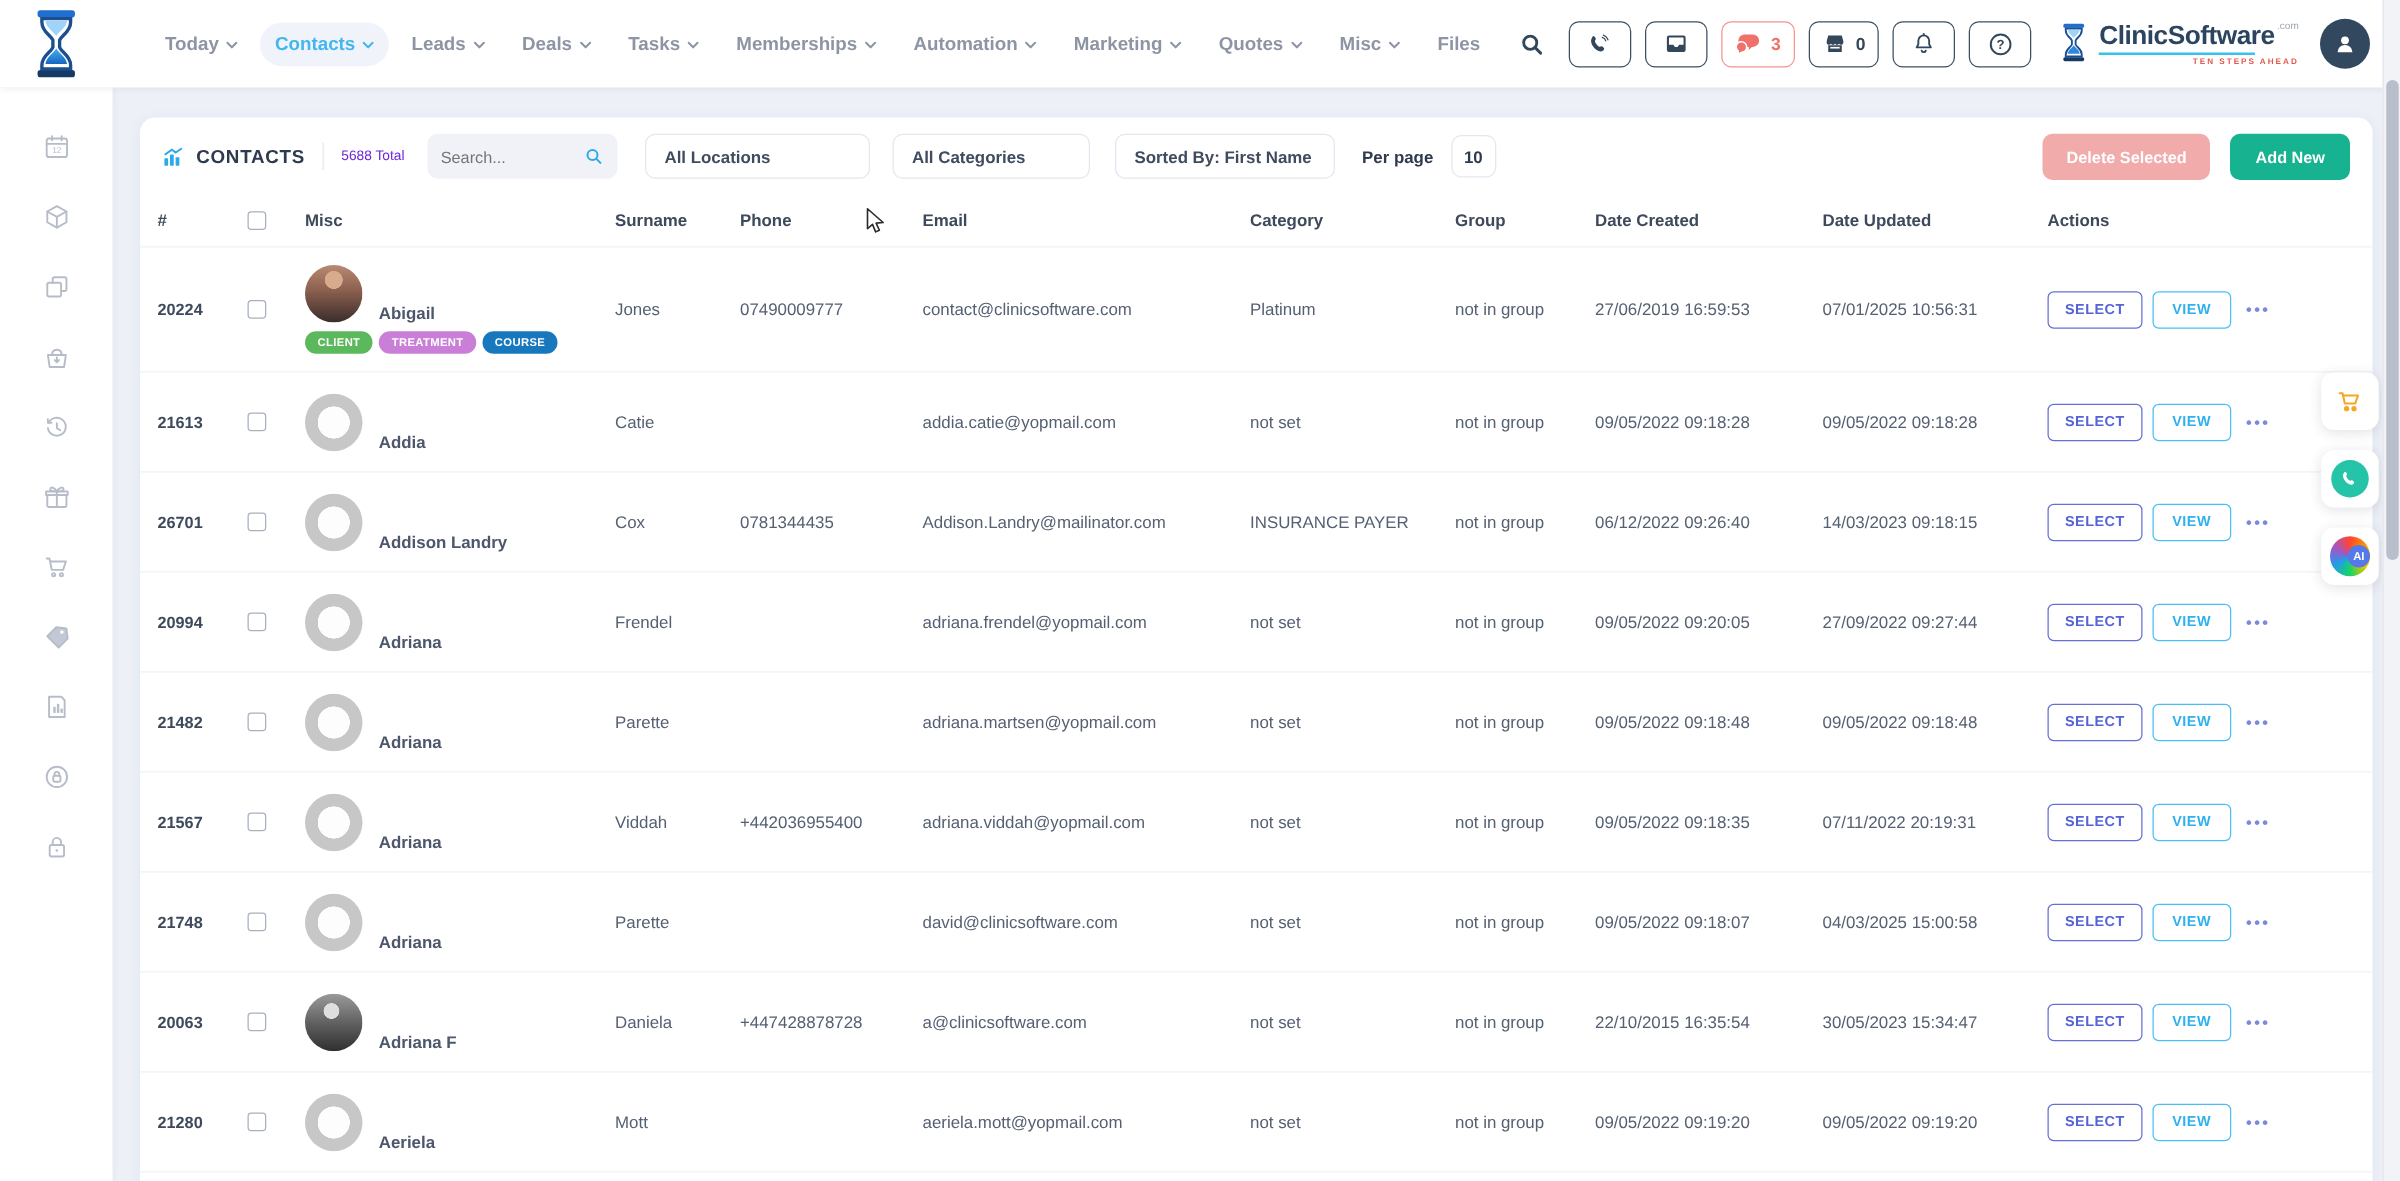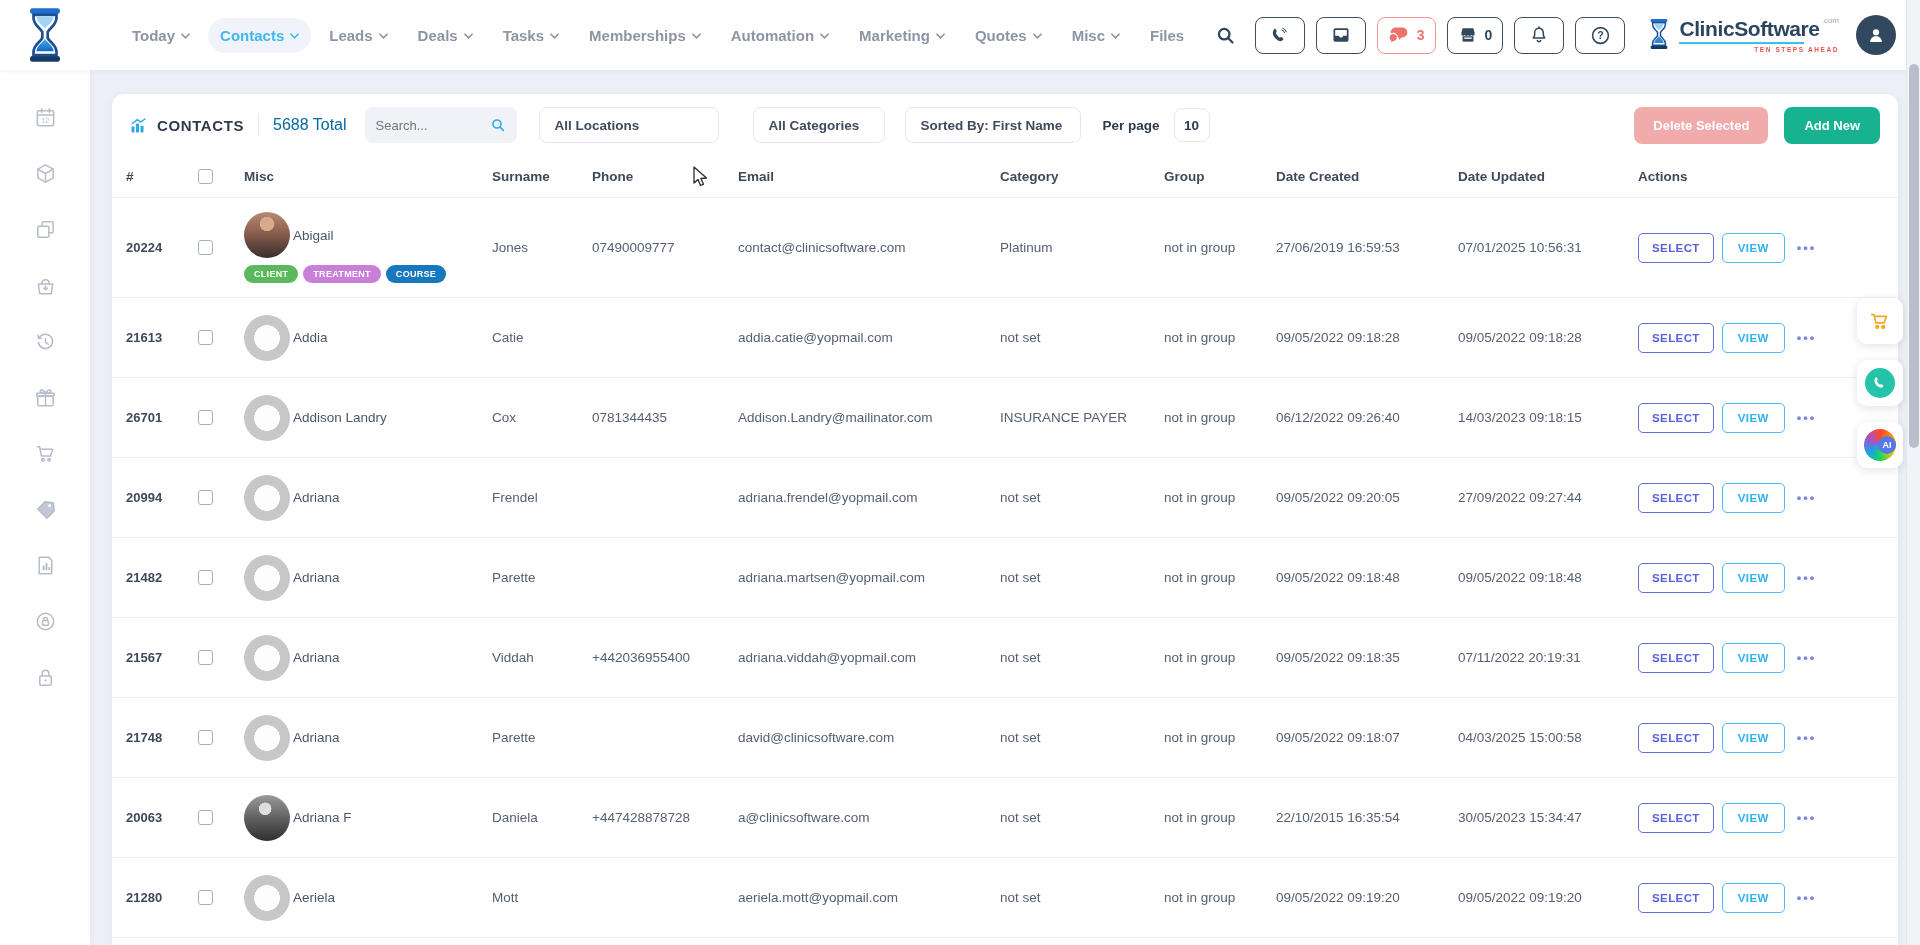--- a/index.html
+++ b/index.html
@@ -32,43 +32,43 @@
   .sidebar{position:absolute;top:70px;left:0;width:90px;height:875px;background:#fff;display:flex;flex-direction:column;align-items:center;padding-top:36px;gap:33px;box-shadow:2px 0 6px rgba(40,50,80,.04);z-index:5;}
   .sidebar .sb-item{cursor:pointer;line-height:0;}
 
   
   .card{position:absolute;left:112px;top:94px;width:1786px;height:851px;background:#fff;border-radius:12px 12px 0 0;box-shadow:0 2px 12px rgba(40,50,80,.06);overflow:hidden;}
 
   .toolbar{display:flex;align-items:center;gap:14px;height:62px;padding:0 18px;}
   .tt-wrap{display:flex;align-items:center;gap:9px;}
   .tt{font-size:15px;font-weight:bold;color:#2e3a4e;letter-spacing:.6px;}
   .vdiv{width:1px;height:22px;background:#e3e7f0;}
-  .total{font-size:16px;color:#0369a1;margin-right:4px;}
+  .total{font-size:11px;color:#6d28d9;margin-right:4px;}
   .searchbox{width:152px;height:36px;background:#f1f2f7;border-radius:8px;display:flex;align-items:center;padding:0 11px;gap:6px;}
   .searchbox input{flex:1;min-width:0;border:none;background:transparent;outline:none;font-size:13px;color:#525d70;font-family:inherit;}
   .fbox{height:36px;border:1px solid #e3e7f0;border-radius:8px;background:#fff;display:flex;align-items:center;padding:0 15px;font-size:13.5px;color:#3f4b5e;font-weight:bold;cursor:pointer;white-space:nowrap;}
   .fbox.loc{width:180px;margin-left:8px;}
-  .fbox.cat{width:132px;margin-left:20px;}
+  .fbox.cat{width:158px;margin-left:4px;}
   .fbox.sort{width:176px;margin-left:6px;}
   .pp-label{font-size:13.5px;color:#2e3a4e;font-weight:bold;margin-left:8px;}
   .pp-box{width:36px;height:34px;border:1px solid #e3e7f0;border-radius:8px;display:flex;align-items:center;justify-content:center;font-size:13.5px;font-weight:bold;color:#2e3a4e;}
   .tb-spacer{flex:1;}
   .btn-del{background:#f2abab;color:#fff;border:none;border-radius:8px;font-size:13px;font-weight:bold;padding:11px 19px;cursor:pointer;font-family:inherit;}
   .btn-add{background:#17b290;color:#fff;border:none;border-radius:8px;font-size:13px;font-weight:bold;padding:11px 20px;cursor:pointer;font-family:inherit;margin-left:2px;}
 
   
   .grid-cols{display:grid;grid-template-columns:72px 46px 248px 100px 146px 262px 164px 112px 182px 180px 1fr;align-items:center;padding-left:14px;}
   .t-head{height:42px;border-bottom:1px solid #eef1f6;color:#3e4a5c;font-size:13.5px;font-weight:bold;}
   .t-row{min-height:80px;border-bottom:1px solid #eef1f6;font-size:13.5px;color:#556072;}
   .t-row.tall{min-height:100px;}
   .cell{padding-right:10px;}
   .cell.id{font-weight:bold;color:#3e4a5c;font-size:13px;}
   .cb{appearance:none;-webkit-appearance:none;width:15px;height:15px;border:1.5px solid #a7b0bf;border-radius:3px;background:#fff;cursor:pointer;display:block;}
   .namecell{display:flex;flex-direction:column;justify-content:center;}
-  .nm-top{display:flex;align-items:center;gap:3px;}
+  .nm-top{display:flex;align-items:flex-end;gap:13px;font-weight:bold;}
   .nm{color:#4c576b;}
   .av{width:46px;height:46px;border-radius:50%;flex:0 0 auto;}
   .av-ph{background:radial-gradient(circle at 50% 50%, #fdfdfd 0 39%, #c7c7c7 40% 71%, #efefef 72%);}
   .av-p1{background:radial-gradient(circle at 50% 26%, #d9ab8d 0 17%, rgba(0,0,0,0) 18%),linear-gradient(180deg,#b98a72 0%,#8a5f4e 45%,#3a2d2c 100%);}
   .av-p2{background:radial-gradient(circle at 46% 30%, #dedede 0 15%, rgba(0,0,0,0) 16%),linear-gradient(180deg,#9a9a9a 0%,#5c5c5c 55%,#2f2f2f 100%);}
   .nm-badges{display:flex;gap:5px;margin-top:7px;}
   .badge{color:#fff;font-size:9px;font-weight:bold;letter-spacing:.3px;padding:4px 10px;border-radius:10px;white-space:nowrap;}
   .actions{display:flex;align-items:center;gap:8px;}
   .btn-select{border:1.5px solid #6470d8;color:#5663d6;background:#fff;font-weight:bold;font-size:11.5px;letter-spacing:.4px;padding:8px 13px;border-radius:5px;cursor:pointer;font-family:inherit;}
   .btn-view{border:1.5px solid #49c0f4;color:#2fb1ef;background:#fff;font-weight:bold;font-size:11.5px;letter-spacing:.4px;padding:8px 15px;border-radius:5px;cursor:pointer;font-family:inherit;}

